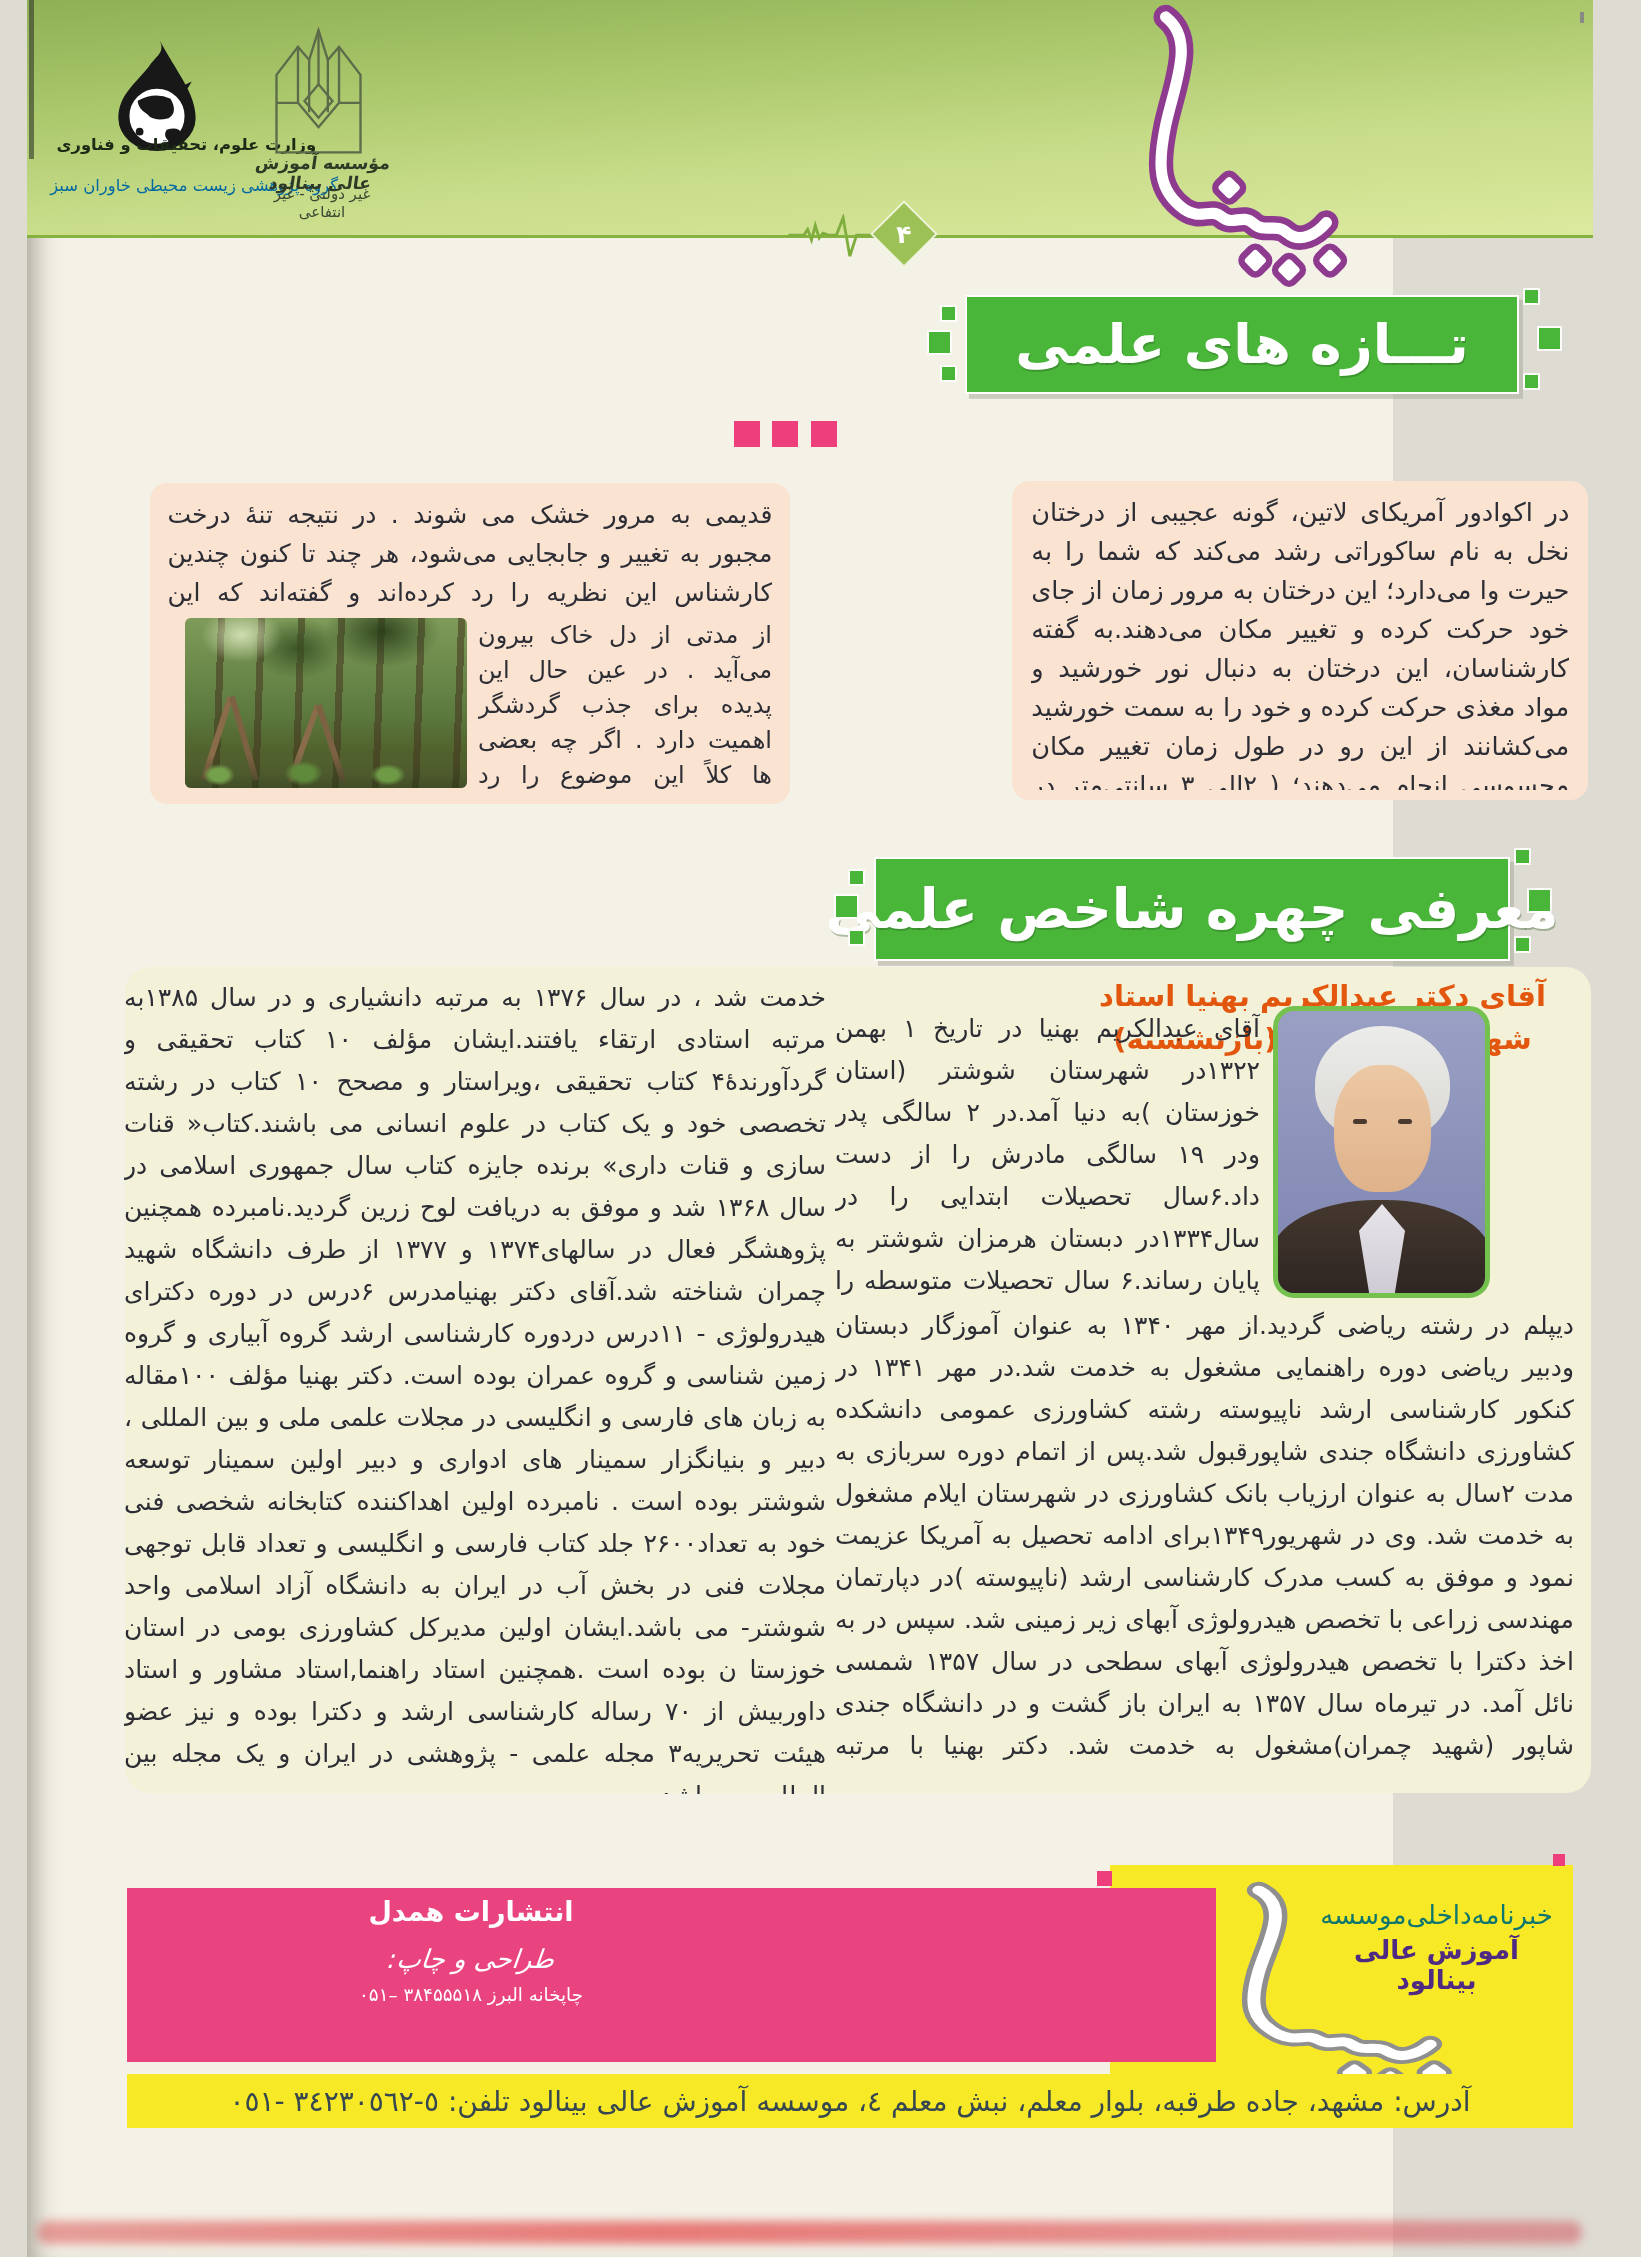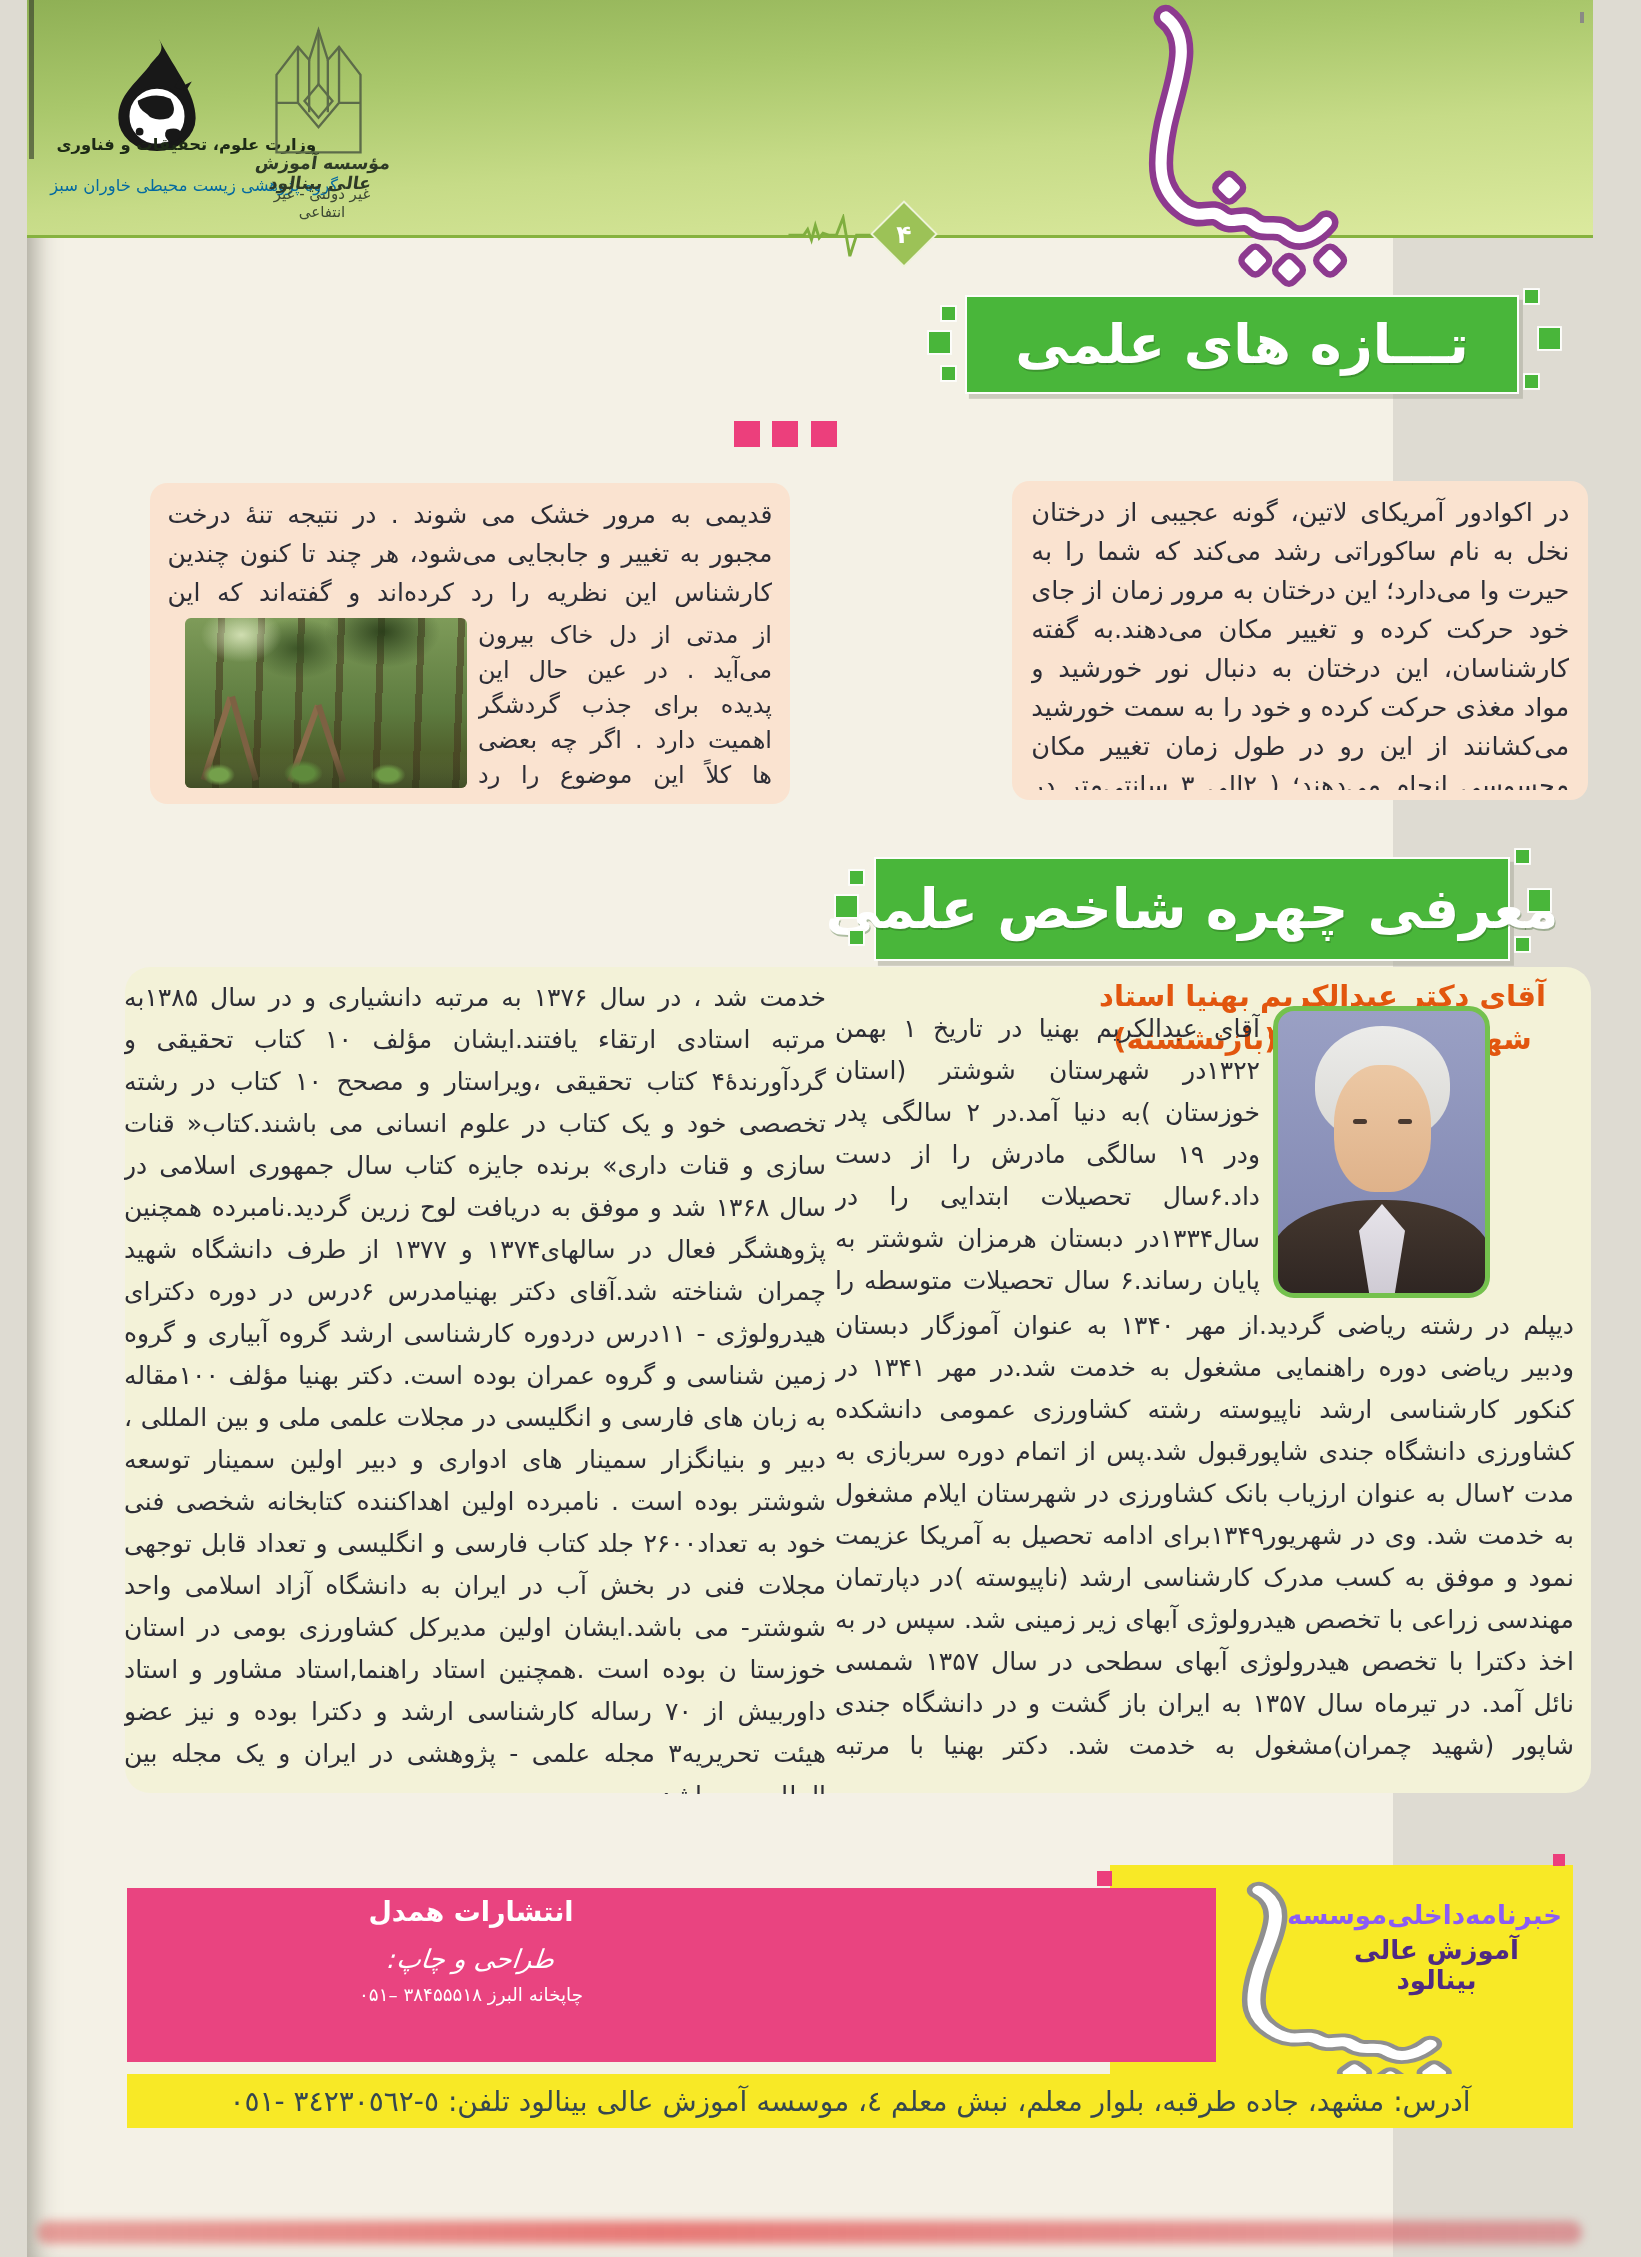--- a/index.html
+++ b/index.html
@@ -149,21 +149,21 @@
 
   <div class="abs" style="left:97px;top:977px;width:702px;height:817px;overflow:hidden;">
     <div class="fa jt" style="font-size:25px;line-height:42px;">خدمت شد ، در سال ۱۳۷۶ به مرتبه دانشیاری و در سال ۱۳۸۵به مرتبه استادی ارتقاء یافتند.ایشان مؤلف ۱۰ کتاب تحقیقی و گردآورندهٔ۴ کتاب تحقیقی ،ویراستار و مصحح ۱۰ کتاب در رشته تخصصی خود و یک کتاب در علوم انسانی  می باشند.کتاب« قنات سازی و قنات داری» برنده جایزه کتاب  سال جمهوری  اسلامی در سال ۱۳۶۸ شد و موفق به دریافت لوح زرین گردید.نامبرده همچنین پژوهشگر فعال در سالهای۱۳۷۴ و ۱۳۷۷ از طرف دانشگاه شهید چمران شناخته شد.آقای دکتر بهنیامدرس ۶درس در دوره دکترای هیدرولوژی - ۱۱درس دردوره کارشناسی ارشد گروه آبیاری و گروه زمین شناسی و گروه عمران بوده است. دکتر بهنیا مؤلف ۱۰۰مقاله به زبان های فارسی و انگلیسی در مجلات علمی ملی و بین المللی ، دبیر و بنیانگزار سمینار های ادواری و دبیر اولین سمینار توسعه شوشتر  بوده است . نامبرده اولین  اهداکننده کتابخانه شخصی فنی خود به تعداد۲۶۰۰ جلد کتاب فارسی و انگلیسی و تعداد قابل توجهی مجلات فنی در بخش آب در ایران به دانشگاه  آزاد اسلامی واحد شوشتر- می باشد.ایشان اولین مدیرکل کشاورزی بومی در استان خوزستا ن بوده است .همچنین  استاد راهنما,استاد مشاور و استاد داوربیش از ۷۰ رساله کارشناسی ارشد و دکترا بوده و نیز عضو هیئت تحریریه۳ مجله علمی - پژوهشی در ایران و یک مجله بین المللی می باشد.</div>
 
   </div>
 
   <div class="abs" style="left:1083px;top:1865px;width:463px;height:249px;background:#f8e926;"></div>
   <div class="pxp" style="left:1070px;top:1871px;width:14.5px;height:14.5px;"></div>
   <div class="pxp" style="left:1526px;top:1854px;width:11.6px;height:11.6px;"></div>
   <div class="pxp" style="left:1128px;top:2105px;width:12.6px;height:12.6px;"></div>
-  <div class="abs fa" style="left:1284px;top:1900px;width:251px;text-align:center;font-size:26px;font-weight:bold;color:#8b5cf6;">خبرنامه‌داخلی‌موسسه</div>
+  <div class="abs fa" style="left:1284px;top:1900px;width:251px;text-align:center;font-size:26px;font-weight:normal;color:#0f766e;">خبرنامه‌داخلی‌موسسه</div>
   <div class="abs fa" style="left:1284px;top:1935px;width:251px;text-align:center;font-size:26px;font-weight:bold;color:#4f2a82;">آموزش عالی بینالود</div>
 
   <svg class="abs" style="left:1168px;top:1879px;" width="299" height="224" viewBox="0 0 300 320" preserveAspectRatio="none">
     <g fill="none" stroke-linecap="round" stroke-linejoin="round">
       <path d="M 64 16 C 96 40 74 86 64 132 C 55 176 56 202 84 222 C 102 234 112 220 124 230 C 136 240 146 226 158 237 C 170 248 182 236 194 247 C 208 259 226 248 236 236" stroke="#8f8f8f" stroke-width="24"></path>
       <path d="M 64 16 C 96 40 74 86 64 132 C 55 176 56 202 84 222 C 102 234 112 220 124 230 C 136 240 146 226 158 237 C 170 248 182 236 194 247 C 208 259 226 248 236 236" stroke="#ffffff" stroke-width="13"></path>
       <rect x="148" y="264" width="25" height="25" rx="7" transform="rotate(45 160 276)" fill="#fff" stroke="#8f8f8f" stroke-width="6"></rect>
       <rect x="184" y="274" width="25" height="25" rx="7" transform="rotate(45 196 286)" fill="#fff" stroke="#8f8f8f" stroke-width="6"></rect>
       <rect x="228" y="264" width="25" height="25" rx="7" transform="rotate(45 240 276)" fill="#fff" stroke="#8f8f8f" stroke-width="6"></rect>
     </g>

